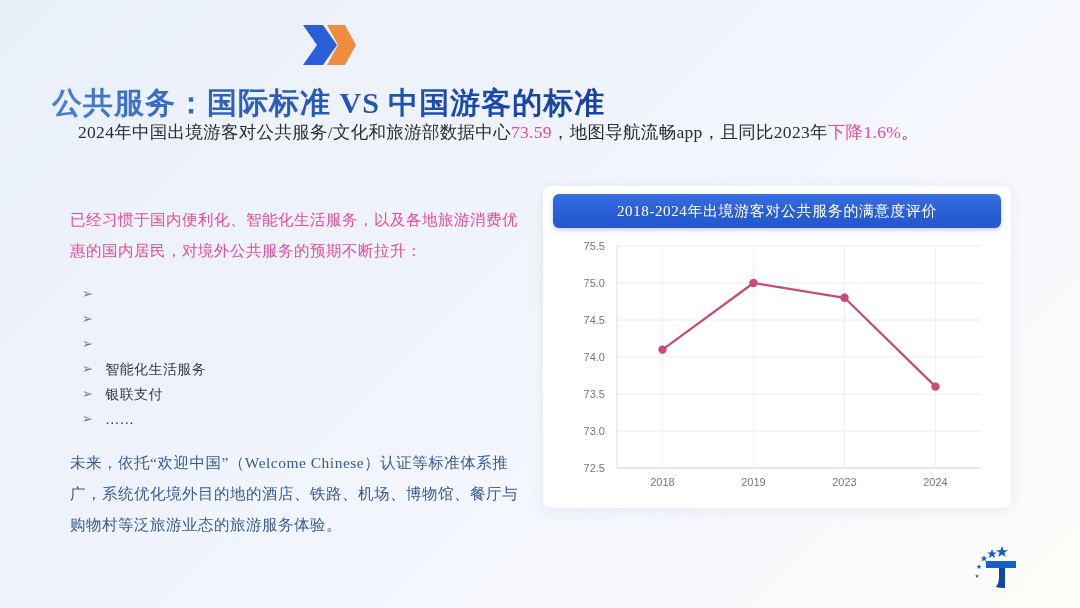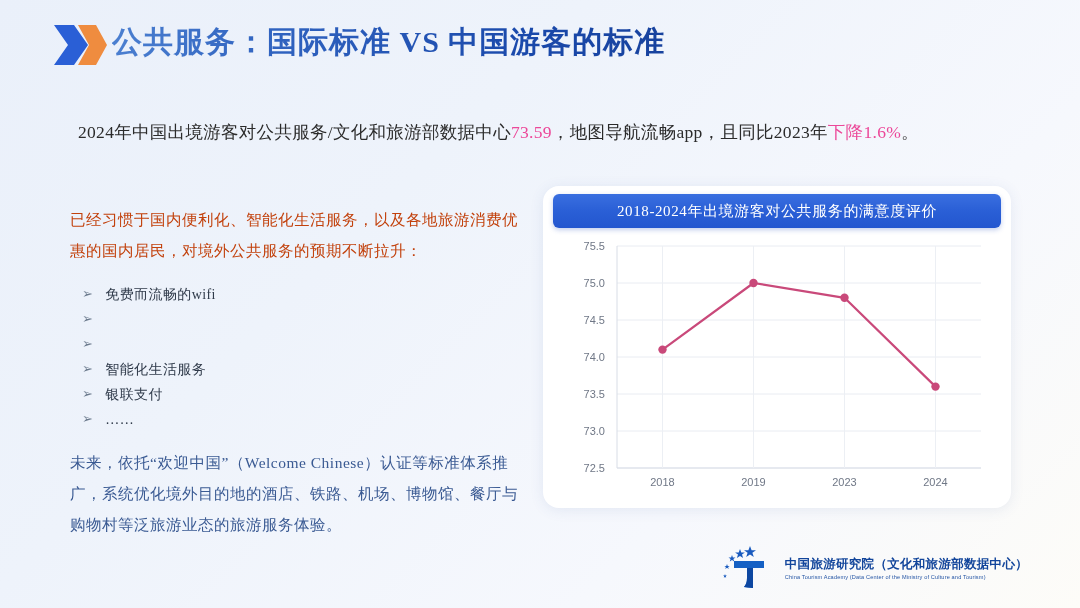--- a/index.html
+++ b/index.html
@@ -14,21 +14,23 @@
     background: linear-gradient(135deg, #eaf0fa 0%, #eef3fb 35%, #f6f8fd 70%, #fdfcf8 100%);
     position: relative;
   }
 
   
   .header {
     position: absolute;
     left: 52px;
     top: 22px;
     display: flex;
-    gap: 4px;
+    align-items: center;
+    gap: 15px;
+    flex-direction: column;
   }
   .chevron-icon {
     width: 56px;
     height: 46px;
     position: relative;
     flex: 0 0 auto;
   }
   .chevron-icon svg { display:block; }
   .page-title {
     font-size: 30px;
@@ -58,21 +60,21 @@
   
   .left-col {
     position: absolute;
     left: 70px;
     top: 188px;
     width: 460px;
   }
   .intro-para {
     font-size: 15.5px;
     line-height: 31px;
-    color: #c2410c;
+    color: #ec4899;
     letter-spacing: .5px;
   }
   .bullet-list {
     margin: 16px 0 0 0;
     padding: 0;
     list-style: none;
   }
   .bullet-list li {
     display: flex;
     align-items: baseline;
@@ -97,21 +99,21 @@
   }
 
   
   .chart-card {
     position: absolute;
     left: 543px;
     top: 186px;
     width: 468px;
     height: 322px;
     background: #ffffff;
-    border-radius: 16px;
+    border-radius: 8px;
     box-shadow: 0 2px 14px rgba(60, 90, 160, .10);
   }
   .chart-title-bar {
     position: absolute;
     left: 10px;
     top: 8px;
     width: 448px;
     height: 34px;
     border-radius: 6px;
     background: linear-gradient(180deg, #3a6fe0 0%, #2a5fd6 50%, #2356cf 100%);
@@ -180,21 +182,20 @@
 <div class="lead">
   <span>2024年中国出境游客对公共服务/文化和旅游部数据中心</span><span class="hl">73.59</span><span>，地图导航流畅app，且同比2023年</span><span class="hl">下降1.6%</span><span>。</span>
 </div>
 
 <div class="left-col">
   <p class="intro-para">已经习惯于国内便利化、智能化生活服务，以及各地旅游消费优惠的国内居民，对境外公共服务的预期不断拉升：</p>
 
   <ul class="bullet-list">
     <li>
       <span class="bullet-arrow">➢</span>
-      <span>免费而流畅的wifi</span>
     </li>
     <li>
       <span class="bullet-arrow">➢</span>
     </li>
     <li>
       <span class="bullet-arrow">➢</span>
     </li>
     <li>
       <span class="bullet-arrow">➢</span>
       <span>智能化生活服务</span>
@@ -259,17 +260,13 @@
         <polygon points="30,2 31.6,6.2 36,6.2 32.4,8.8 33.8,13 30,10.4 26.2,13 27.6,8.8 24,6.2 28.4,6.2"></polygon>
         <polygon points="20,5 21.3,8.4 24.9,8.4 22,10.5 23.1,14 20,11.9 16.9,14 18,10.5 15.1,8.4 18.7,8.4"></polygon>
         <polygon points="12,11 12.9,13.4 15.5,13.4 13.4,14.9 14.2,17.4 12,15.9 9.8,17.4 10.6,14.9 8.5,13.4 11.1,13.4"></polygon>
         <polygon points="7,20 7.7,21.9 9.7,21.9 8.1,23.1 8.7,25 7,23.8 5.3,25 5.9,23.1 4.3,21.9 6.3,21.9"></polygon>
         <polygon points="5,30 5.5,31.4 7,31.4 5.8,32.3 6.2,33.7 5,32.9 3.8,33.7 4.2,32.3 3,31.4 4.5,31.4"></polygon>
       </g>
       <path d="M14 17 L44 17 L44 24 L33 24 L33 44 Q33 44 24 43 Q27 40 27 34 L27 24 L14 24 Z" fill="#1560c4"></path>
       <path d="M27 24 L33 24 L33 44 Q33 44 24 43 Q27 40 27 34 Z" fill="#0d47a1"></path>
     </svg>
   </span>
-  <span class="logo-text-block">
-    <div class="logo-cn">中国旅游研究院（文化和旅游部数据中心）</div>
-    <div class="logo-en">China Tourism Academy (Data Center of the Ministry of Culture and Tourism)</div>
-  </span>
 </div>
 
 </body></html>

